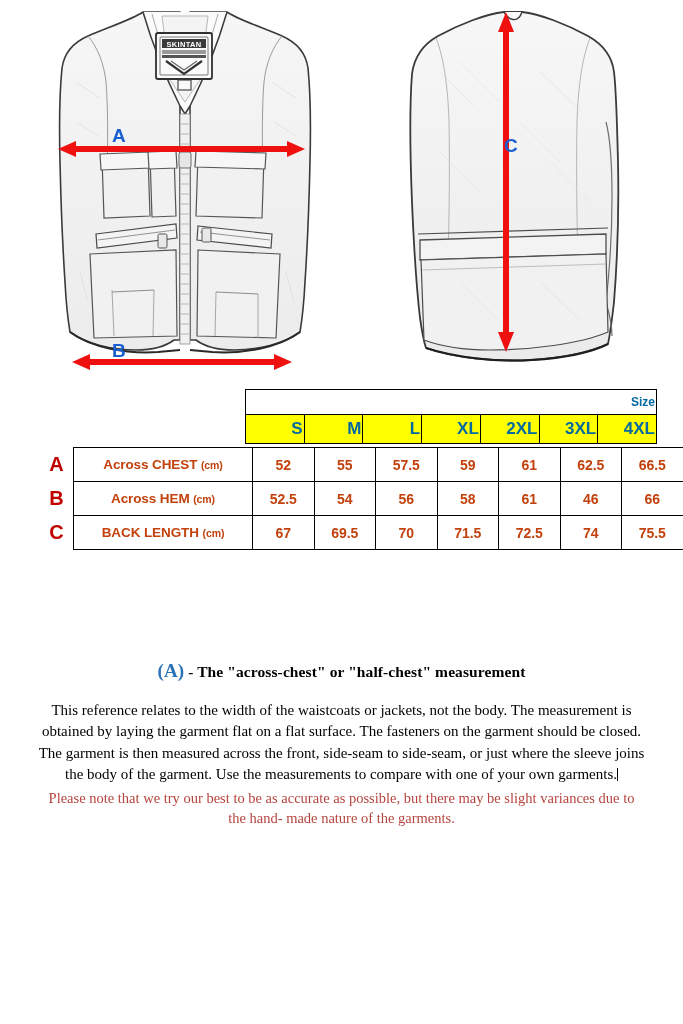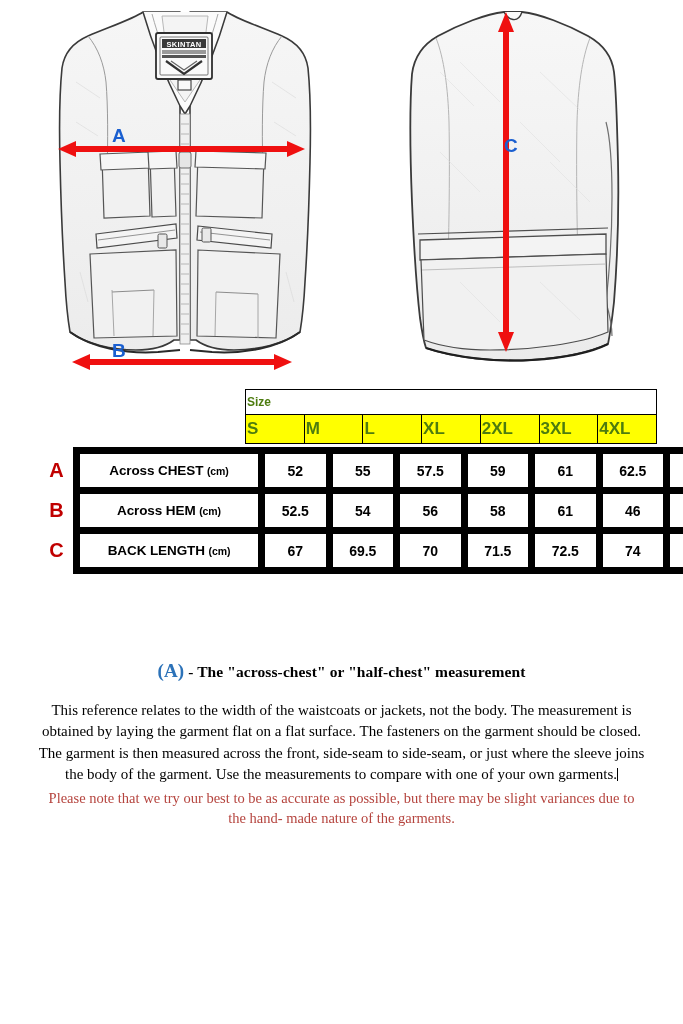--- a/index.html
+++ b/index.html
@@ -41,24 +41,24 @@
   #size-table {
     position: absolute;
     left: 245px;
     top: 389px;
     width: 412px;
     border-collapse: collapse;
     table-layout: fixed;
   }
   #size-table td {
     border: 1px solid #000;
-    text-align: left;
+    text-align: right;
     font-family: "Liberation Sans", sans-serif;
     font-weight: bold;
-    color: #4d7c0f;
+    color: #0369a1;
   }
   #size-table .size-title-cell {
     height: 22px;
     font-size: 12px;
     background: #ffffff;
   }
   #size-table .size-col {
     height: 26px;
     font-size: 17px;
     background: #ffff00;
@@ -67,28 +67,28 @@
   
   #measure-table {
     position: absolute;
     left: 40px;
     top: 447px;
     width: 617px;
     border-collapse: collapse;
     table-layout: fixed;
   }
   #measure-table td {
-    border: 7px solid #000000;
+    border: 1px solid #000000;
     height: 31px;
     text-align: center;
     vertical-align: middle;
     font-family: "Liberation Sans", sans-serif;
     font-weight: bold;
     font-size: 14px;
-    color: #000000;
+    color: #c2410c;
   }
   #measure-table td.key-cell {
     border: none;
     border-right: 1px solid #000;
     color: #c00000;
     font-size: 20px;
     width: 31px;
   }
   #measure-table td.desc-cell {
     width: 176px;

